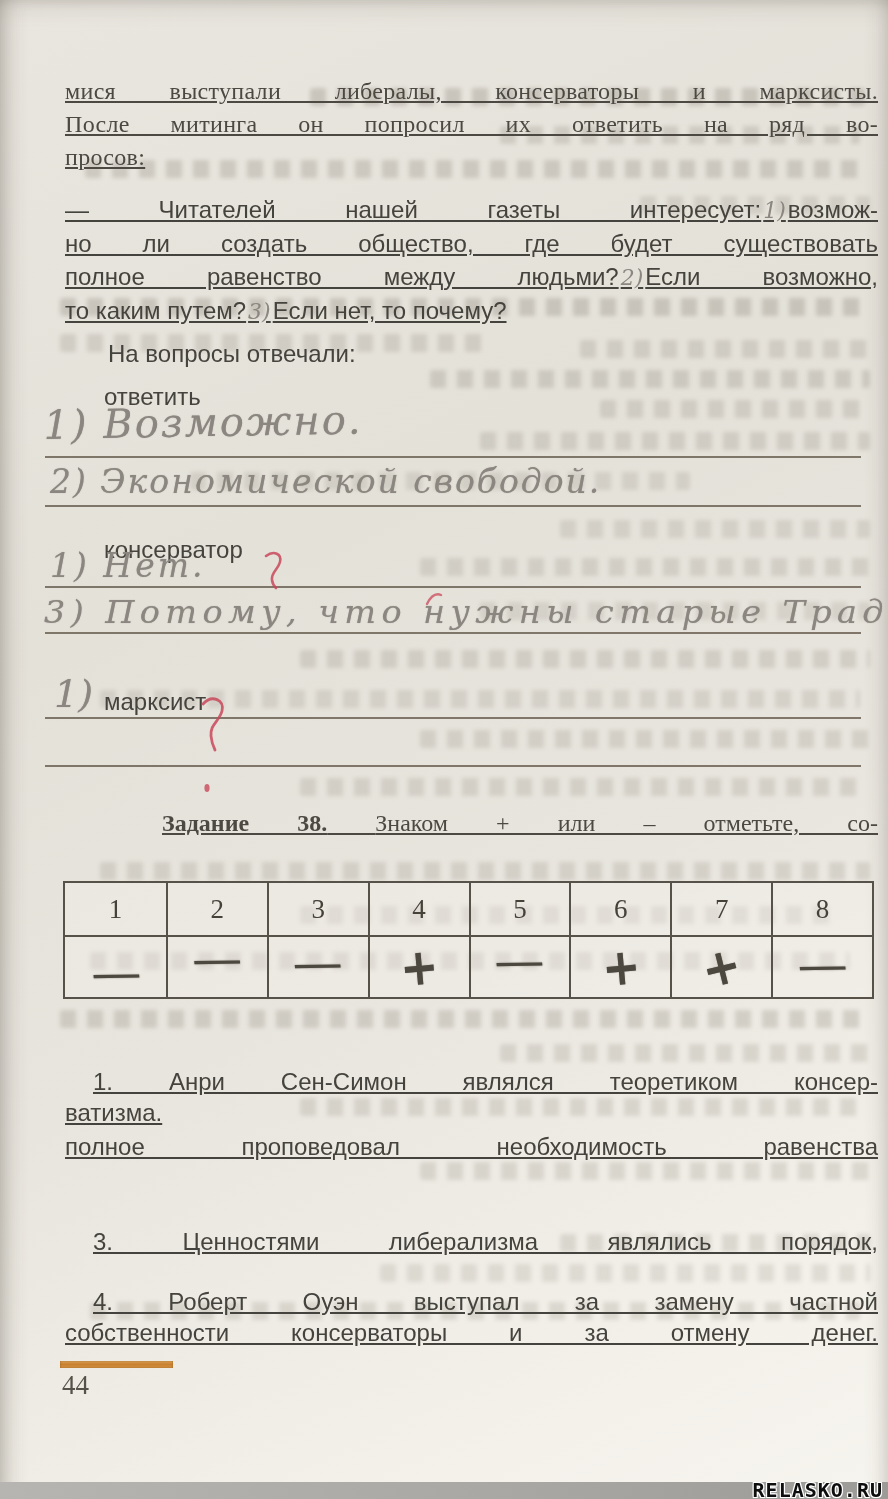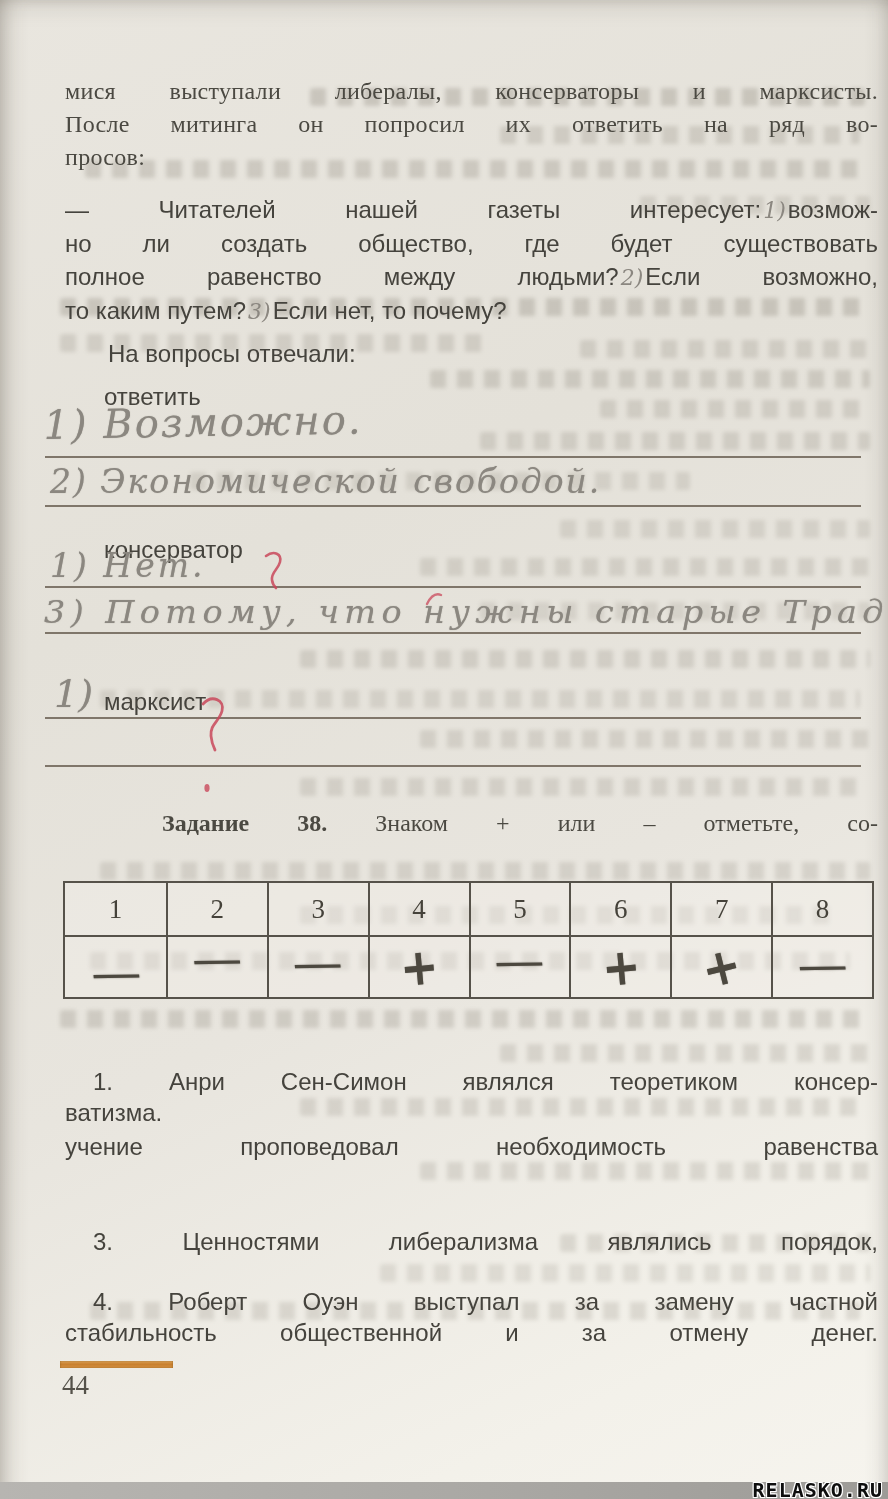--- a/index.html
+++ b/index.html
@@ -11,21 +11,21 @@
     box-shadow:inset 20px 0 26px -20px rgba(70,62,52,.45),
                inset -16px 0 22px -16px rgba(70,62,52,.30),
                inset 0 18px 26px -18px rgba(70,62,52,.25);
     font-family:"Liberation Sans",sans-serif;
     color:#47453f;
   }
   
   .serif{font-family:"Liberation Serif",serif;color:#4b4942;}
   .sans{font-family:"Liberation Sans",sans-serif;color:#45433d;}
   .blocktxt{position:absolute;left:65px;width:813px;}
-  .ln{display:block;}
+  .ln{display:block;text-decoration:underline;}
   .jl{text-align:justify;text-align-last:justify;}
   .intro{top:75px;font-size:24px;line-height:33px;}
   .intro .ln{letter-spacing:.3px;}
   .question{top:193px;font-size:24px;line-height:33px;}
   .ansheading{position:absolute;left:108px;top:340px;font-size:24px;}
   .rolelabel{position:absolute;left:104px;font-size:24px;}
   .lbl-lib{top:383px;} .lbl-con{top:536px;} .lbl-mar{top:688px;}
   
   .rule{position:absolute;left:45px;width:816px;height:2px;background:#6d6356;opacity:.85;}
   .r1{top:456px;} .r2{top:505px;} .r3{top:586px;} .r4{top:632px;} .r5{top:717px;} .r6{top:765px;}
@@ -204,28 +204,28 @@
     <div class="ans">
         <span class="mk mk-minus">−</span>
       </div>
   </div>
 
   <div class="blocktxt sans stmt" id="st1">
     <span class="ln jl first">1. Анри Сен-Симон являлся теоретиком консер-</span>
     <span class="ln">ватизма.</span>
   </div>
   <div class="blocktxt sans stmt" id="st2">
-    <span class="ln jl">учение проповедовал необходимость равенства</span>
+    <span class="ln jl">полное проповедовал необходимость равенства</span>
   </div>
   <div class="blocktxt sans stmt" id="st3">
     <span class="ln jl first">3. Ценностями либерализма являлись порядок,</span>
   </div>
   <div class="blocktxt sans stmt" id="st4">
     <span class="ln jl first">4. Роберт Оуэн выступал за замену частной</span>
-    <span class="ln jl">стабильность общественной и за отмену денег.</span>
+    <span class="ln jl">собственности консерваторы и за отмену денег.</span>
   </div>
 
   <div class="orange-rule"></div>
   <div class="pagenum">44</div>
   <div class="scan-strip"></div>
   <div class="watermark">RELASKO.RU</div>
 
 </div>
 
 </body></html>

